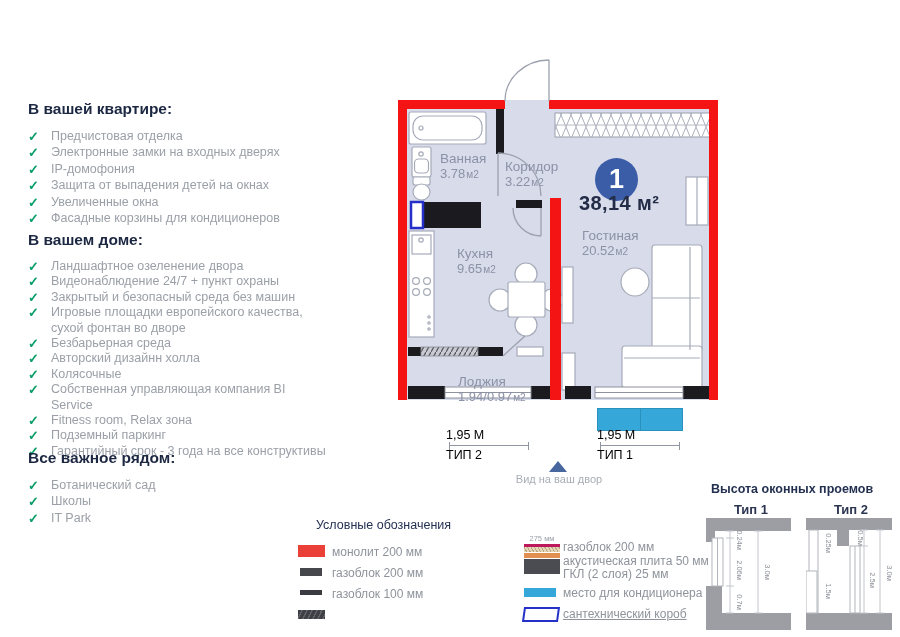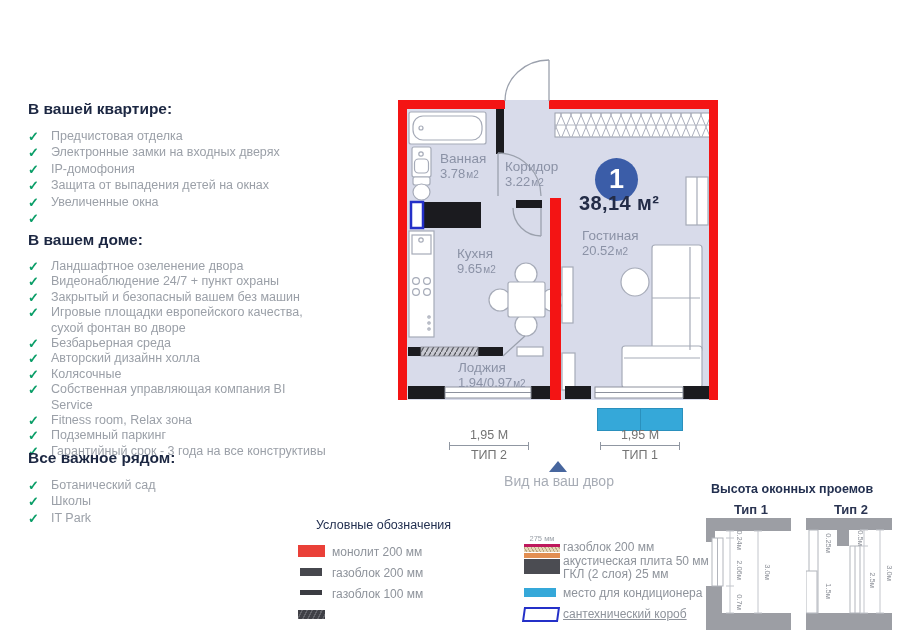--- a/index.html
+++ b/index.html
@@ -19,28 +19,28 @@
   .room-area{font-size:13px;}
   .room-area .u{font-size:10px;margin-left:1px;}
   .badge{position:absolute;left:595px;top:158px;width:43px;height:43px;border-radius:50%;
          background:#3b5da8;color:#fff;display:flex;align-items:center;justify-content:center;
          font-size:27px;font-weight:bold;}
   .total{position:absolute;left:579px;top:192px;font-size:20px;font-weight:bold;color:#232c47;letter-spacing:.4px;}
   
   .ac{position:absolute;left:597px;top:408px;width:84px;height:21px;background:#35a8d9;border:1px solid #2a90bd;}
   .ac-div{position:absolute;left:50%;top:0;width:1px;height:100%;background:#2a90bd;}
   
-  .dimblk{position:absolute;width:86px;text-align:center;font-size:12.5px;color:#737373;line-height:13px;}
+  .dimblk{position:absolute;width:86px;text-align:left;font-size:12.5px;color:#000000;line-height:13px;}
   .dimline{position:relative;border-top:1px solid #9097a2;margin:3px 4px;}
   .dimline::before,.dimline::after{content:"";position:absolute;top:-4px;width:1px;height:8px;background:#9097a2;}
   .dimline::before{left:-1px;}
   .dimline::after{right:-1px;}
   .view-tri{position:absolute;left:549px;top:461px;width:0;height:0;
             border-left:9px solid transparent;border-right:9px solid transparent;border-bottom:11px solid #47669e;}
-  .view-txt{position:absolute;left:478px;top:473px;width:162px;text-align:center;font-size:14px;color:#a8adb6;}
+  .view-txt{position:absolute;left:478px;top:473px;width:162px;text-align:center;font-size:11px;color:#a8adb6;}
   
   .lg-title{position:absolute;left:316px;top:518px;font-size:12.5px;font-weight:normal;color:#233050;}
   .lg-lab{position:absolute;font-size:12px;color:#8e939b;white-space:nowrap;}
   .lg-ic{position:absolute;}
   .ic-mono{left:298px;top:545px;width:27px;height:12px;background:#ea4038;}
   .ic-gas200{left:300px;top:568px;width:22px;height:8px;background:#46474d;}
   .ic-gas100{left:300px;top:590px;width:22px;height:5px;background:#3b3c42;}
   .ic-brick{left:298px;top:610px;width:27px;height:9px;
             background:repeating-linear-gradient(115deg,#3f4046 0px,#3f4046 3px,#63646a 3px,#63646a 4.5px);}
   .dim275{position:absolute;left:524px;top:534px;width:36px;text-align:center;font-size:7.5px;color:#9aa0a8;
@@ -81,38 +81,39 @@
       <div class="it">
           <span class="chk">✓</span>
           <span>Защита от выпадения детей на окнах</span>
         </div>
       <div class="it">
           <span class="chk">✓</span>
           <span>Увеличенные окна</span>
         </div>
       <div class="it">
           <span class="chk">✓</span>
+          <span>Фасадные корзины для кондиционеров</span>
         </div>
     </div>
   </section>
 
   <section class="blk tight" style="top:231px;">
     <h3>В вашем доме:</h3>
     <div class="items" style="margin-top:10px;">
       <div class="it">
           <span class="chk">✓</span>
           <span>Ландшафтное озеленение двора</span>
         </div>
       <div class="it">
           <span class="chk">✓</span>
           <span>Видеонаблюдение 24/7 + пункт охраны</span>
         </div>
       <div class="it">
           <span class="chk">✓</span>
-          <span>Закрытый и безопасный вашем без машин</span>
+          <span>Закрытый и безопасный среда без машин</span>
         </div>
       <div class="it">
           <span class="chk">✓</span>
           <span>Игровые площадки европейского качества, сухой фонтан во дворе</span>
         </div>
       <div class="it">
           <span class="chk">✓</span>
           <span>Безбарьерная среда</span>
         </div>
       <div class="it">
@@ -293,21 +294,21 @@
     <div class="room-area"><span>3.22</span><span class="u">м2</span></div>
   </div>
   <div class="room-label" style="left:457px;top:246px;">
     <div class="room-name">Кухня</div>
     <div class="room-area"><span>9.65</span><span class="u">м2</span></div>
   </div>
   <div class="room-label" style="left:582px;top:228px;">
     <div class="room-name">Гостиная</div>
     <div class="room-area"><span>20.52</span><span class="u">м2</span></div>
   </div>
-  <div class="room-label" style="left:458px;top:360px;">
+  <div class="room-label" style="left:458px;top:374px;">
     <div class="room-name">Лоджия</div>
     <div class="room-area"><span>1.94/0.97</span><span class="u">м2</span></div>
   </div>
 
   <div class="badge">
     <span>1</span>
   </div>
   <div class="total">38,14 м²</div>
 
   <div class="ac">

